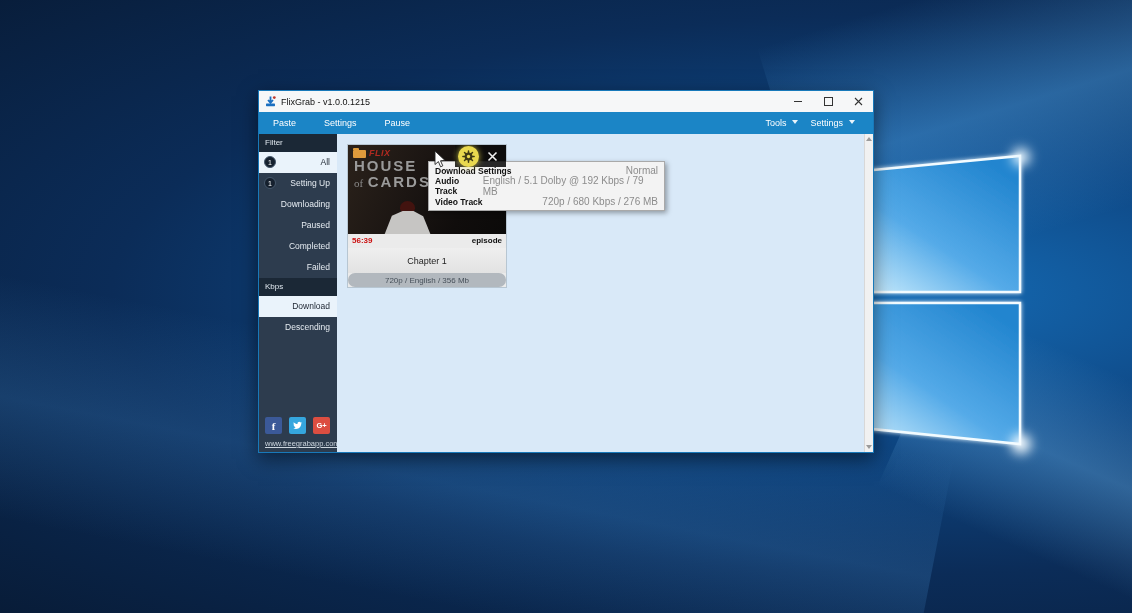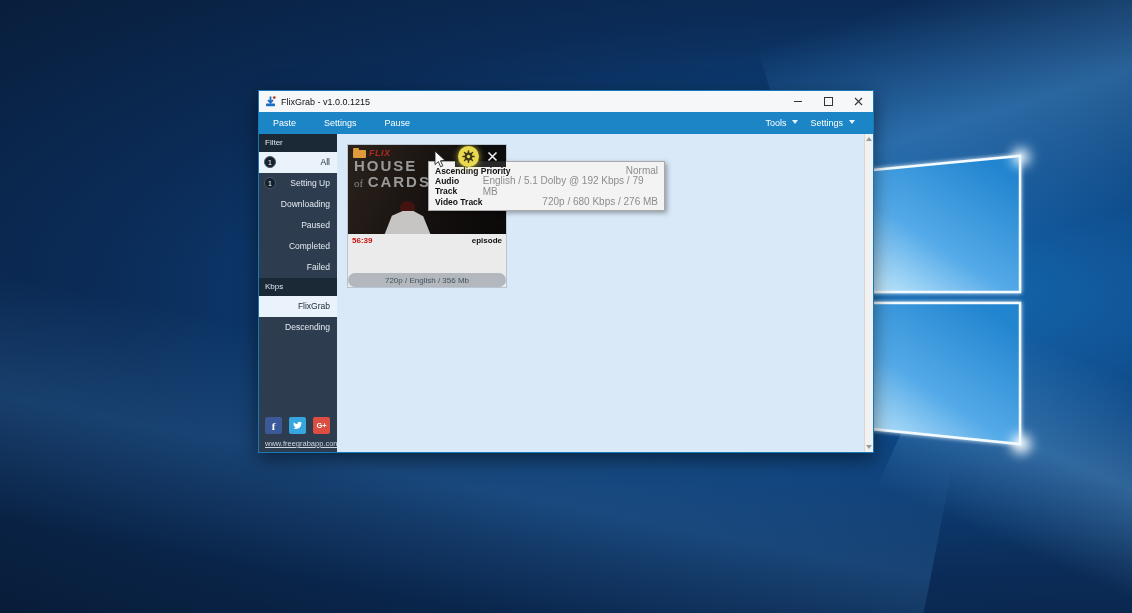--- a/index.html
+++ b/index.html
@@ -189,21 +189,21 @@
         <span>Paused</span>
       </div>
       <div class="side-item">
         <span>Completed</span>
       </div>
       <div class="side-item">
         <span>Failed</span>
       </div>
       <div class="side-header">Kbps</div>
       <div class="side-item sel">
-        <span>FlixGrab</span>
+        <span>Download</span>
       </div>
       <div class="side-item">
         <span>Descending</span>
       </div>
 
       <div class="side-bottom">
         <div class="social-row">
           <div class="soc fb">f</div>
           <div class="soc tw">
             <svg width="11" height="11" viewBox="0 0 24 24" fill="#fff">
@@ -256,37 +256,38 @@
               <svg width="11" height="11" viewBox="0 0 11 11">
                 <path d="M1.5 1.5 L9.5 9.5 M9.5 1.5 L1.5 9.5" stroke="#f0f0f0" stroke-width="1.6"></path>
               </svg>
             </div>
           </div>
         </div>
         <div class="info-row">
           <span class="dur">56:39</span>
           <span class="kind">episode</span>
         </div>
+        <div class="card-title">Chapter 1</div>
         <div class="card-meta">720p / English / 356 Mb</div>
       </div>
     </div>
 
     <div class="vscroll">
       <div class="scroll-arrow up">
           <span class="tri-up"></span>
         </div>
       <div class="scroll-arrow down">
           <span class="tri-down"></span>
         </div>
     </div>
   </div>
 
   <div class="tooltip">
     <div class="tt-row">
-      <span class="tt-label">Ascending Priority</span>
+      <span class="tt-label">Download Settings</span>
       <span class="tt-value">Normal</span>
     </div>
     <div class="tt-row">
       <span class="tt-label">Audio Track</span>
       <span class="tt-value">English / 5.1 Dolby @ 192 Kbps / 79 MB</span>
     </div>
     <div class="tt-row">
       <span class="tt-label">Video Track</span>
       <span class="tt-value">720p / 680 Kbps / 276 MB</span>
     </div>

